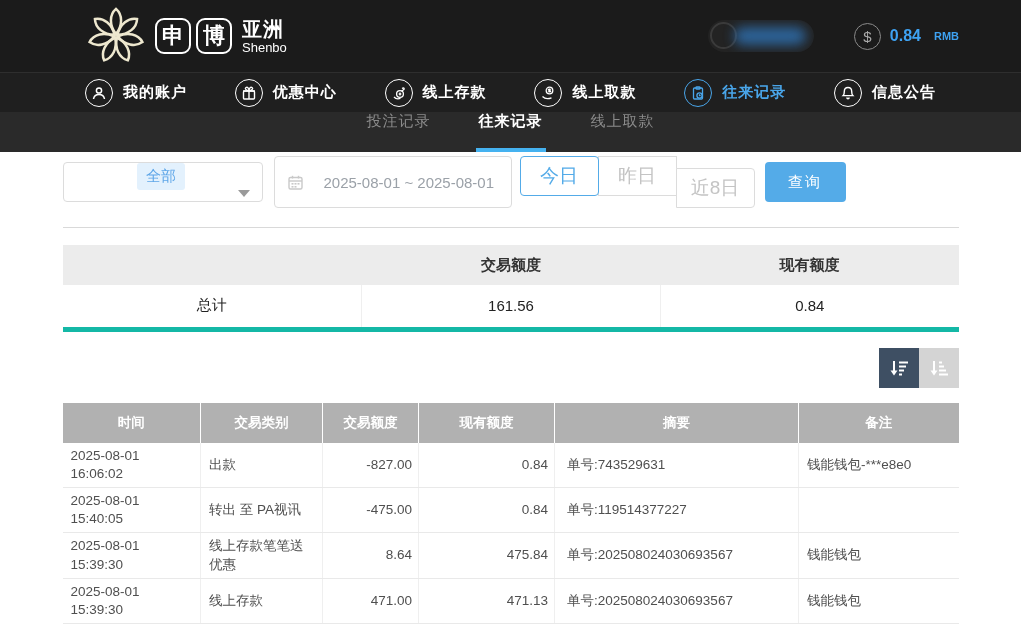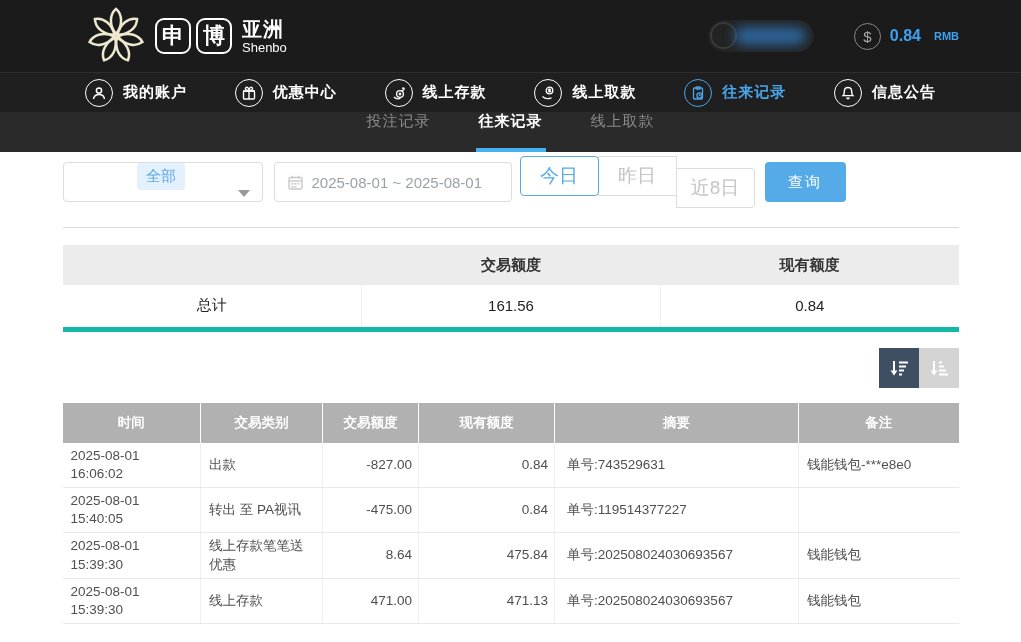--- a/index.html
+++ b/index.html
@@ -55,22 +55,22 @@
   
   .content { width:896px; margin:0 auto; padding-top:10px; }
   .filter-row { display:flex; align-items:center; height:40px; }
   .select-box { width:200px; height:40px; border:1px solid #dcdcdc; border-radius:4px;
     display:flex; align-items:center; padding:0 12px 0 9px; position:relative;
     background:#fff; cursor:pointer;flex-direction:column; }
   .select-tag { background:#e3f1fd; color:#5ea6e8; font-size:15px; padding:4px 9px;
     border-radius:3px; }
   .select-caret { margin-left:auto; width:0; height:0; border-left:6px solid transparent;
     border-right:6px solid transparent; border-top:7px solid #9a9a9a; }
-  .date-box { width:238px; height:40px; border:1px solid #dcdcdc; border-radius:4px;
-    display:flex; align-items:center; gap:8px; padding:0 12px; margin-left:11px;
+  .date-box { width:238px; height:52px; border:1px solid #dcdcdc; border-radius:4px;
+    display:flex; align-items:center; gap:20px; padding:0 12px; margin-left:11px;
     color:#9ba1a8; font-size:15px; cursor:pointer; }
   .seg-group { display:flex; margin-left:8px; }
   .seg-btn { width:79px; height:40px; border:1px solid #dcdcdc; background:#fff;
     color:#c4c4c4; font-size:19px; display:flex; align-items:center; justify-content:center;
     cursor:pointer; margin-left:-1px; }
   .seg-btn:first-child { border-radius:4px 0 0 4px; margin-left:0; }
   .seg-btn:last-child { border-radius:0 4px 4px 0;margin-top:12px; }
   .seg-btn.active { border:1px solid #54abe8; color:#54abe8; border-radius:4px;
     position:relative; z-index:2; }
   .query-btn { width:81px; height:40px; background:#54abe8; border:none; border-radius:4px;

